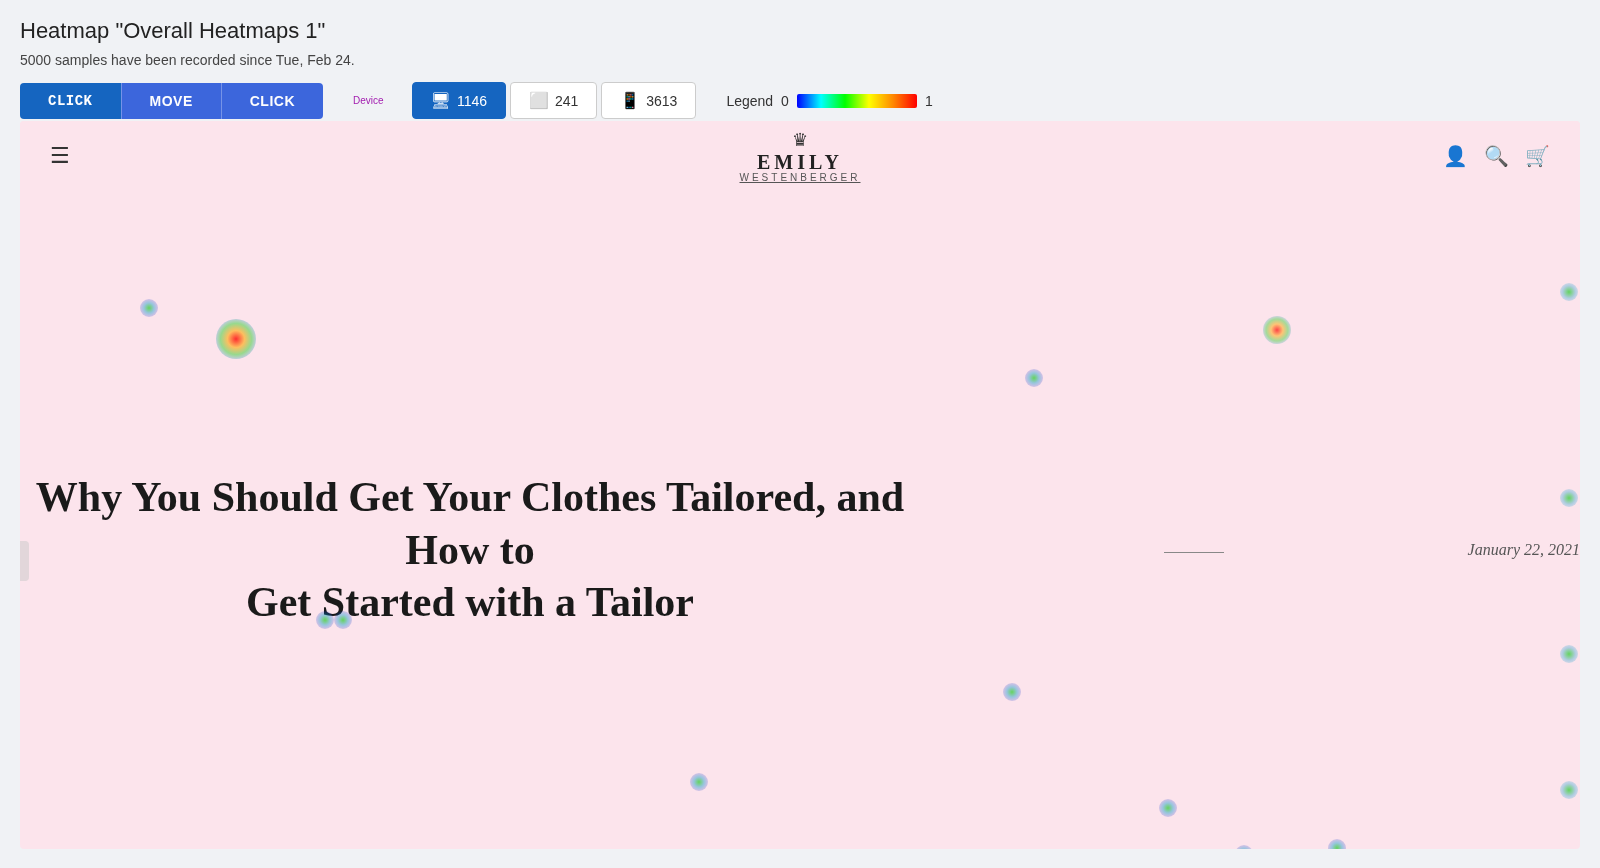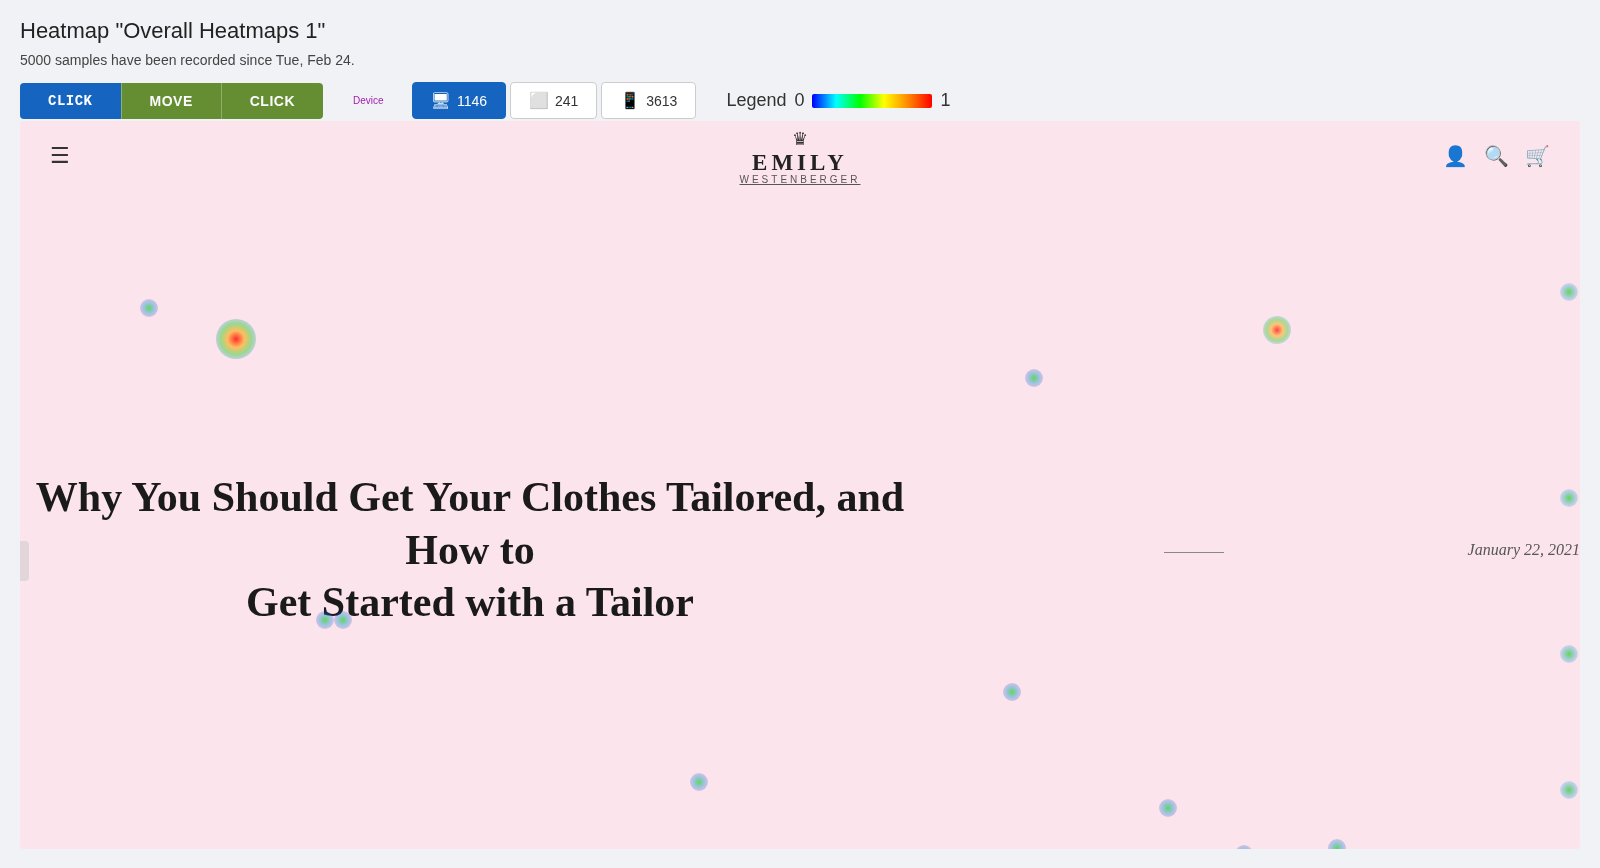--- a/index.html
+++ b/index.html
@@ -54,21 +54,21 @@
       cursor: pointer;
       letter-spacing: 0.5px;
     }
 
     .tab-btn.active {
       background: #1565c0;
       font-family: Liberation Mono, monospace;
     }
 
     .tab-btn:not(.active) {
-      background: #4d7c0f;
+      background: #1d4ed8;
       opacity: 0.85;
     }
 
     .tab-btn + .tab-btn {
       border-left: 1px solid rgba(255,255,255,0.3);
     }
 
     .device-label {
       margin-left: 30px;
       margin-right: 28px;
@@ -107,21 +107,21 @@
     .legend-group {
       display: flex;
       align-items: center;
       gap: 8px;
       margin-left: 30px;
       font-size: 14px;
       color: #333;
     }
 
     .legend-label {
-      font-size: 18px;
+      font-size: 14px;
       color: #333;
     }
 
     .legend-bar {
       width: 120px;
       height: 14px;
       background: linear-gradient(to right, #0000ff, #00ffff, #00ff00, #ffff00, #ff8800, #ff0000);
       border-radius: 2px;
     }
 
@@ -163,21 +163,21 @@
     }
 
     .site-logo {
       text-align: center;
       position: absolute;
       left: 50%;
       transform: translateX(-50%);
     }
 
     .site-logo-text {
-      font-size: 23px;
+      font-size: 20px;
       font-weight: 700;
       font-family: Georgia, serif;
       letter-spacing: 4px;
       color: #222;
       display: block;
     }
 
     .site-logo-sub {
       font-size: 10px;
       letter-spacing: 3px;

